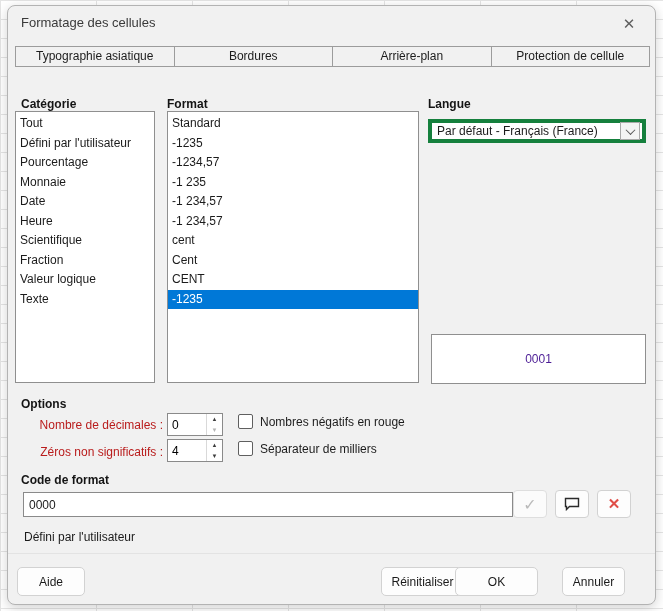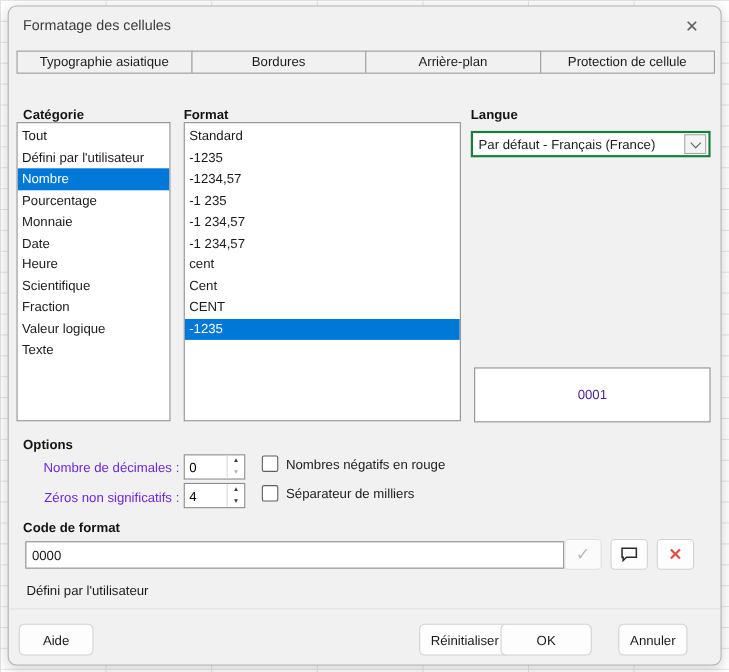--- a/index.html
+++ b/index.html
@@ -53,41 +53,41 @@
   .cat-list  { left:7px;   top:105px; width:140px; height:272px; }
   .fmt-list  { left:159px; top:105px; width:252px; height:272px; }
   .listbox .item {
     height:19.5px; line-height:19.5px; padding-left:4px;
     font-size:12px; color:#1b1b1b; white-space:nowrap;
   }
   .listbox .item.selected { background:#0078d7; color:#ffffff; }
   
   .combo {
     left:420px; top:113px; width:218px; height:24px;
-    background:#ffffff; border:2px solid #15803d;
+    background:#ffffff; border:4px solid #15803d;
     display:flex; align-items:center;
   }
   .combo .combo-text { flex:1; padding-left:5px; font-size:12px; white-space:nowrap; overflow:hidden; }
   .combo .combo-btn {
     width:20px; height:18px; margin:2px; border:1px solid #a9a9a9;
     background:#f4f4f4; display:flex; align-items:center; justify-content:center;
   }
   .chevron {
     width:7px; height:7px; border-right:1.5px solid #5a5a5a; border-bottom:1.5px solid #5a5a5a;
     transform:rotate(45deg) translate(-1px,-1px);
   }
   
   .preview {
     left:423px; top:328px; width:215px; height:50px;
     background:#ffffff; border:1px solid #8f8f8f;
     display:flex; align-items:center; justify-content:center;
     font-size:12px; color:#4c1d95;
   }
   
-  .opt-label-col { text-align:right; font-size:12px; color:#6d28d9; }
+  .opt-label-col { text-align:right; font-size:12px; color:#b91c1c; }
   .spinner {
     background:#ffffff; border:1px solid #8a8a8a; width:56px; height:23px;
     display:flex;
   }
   .spinner .spin-val { flex:1; border:none; outline:none; width:30px; padding-left:4px; font-size:12px; font-family:"Liberation Sans",sans-serif; background:transparent; }
   .spin-btns { width:16px; display:flex; flex-direction:column; border-left:1px solid #d9d9d9; }
   .spin-btns .sb { flex:1; display:flex; align-items:center; justify-content:center; font-size:6px; color:#3d3d3d; }
   .spin-btns .sb.dim { color:#b5b5b5; }
   .checkbox {
     width:15px; height:15px; background:#ffffff; border:1px solid #5f5f5f; border-radius:2px;
@@ -132,21 +132,20 @@
     <div class="tab">Typographie asiatique</div>
     <div class="tab">Bordures</div>
     <div class="tab">Arrière-plan</div>
     <div class="tab">Protection de cellule</div>
   </div>
 
   <div class="grouplabel" style="left:13px; top:91px;">Catégorie</div>
   <div class="listbox cat-list">
     <div class="item">Tout</div>
     <div class="item">Défini par l'utilisateur</div>
-    <div class="item selected">Nombre</div>
     <div class="item">Pourcentage</div>
     <div class="item">Monnaie</div>
     <div class="item">Date</div>
     <div class="item">Heure</div>
     <div class="item">Scientifique</div>
     <div class="item">Fraction</div>
     <div class="item">Valeur logique</div>
     <div class="item">Texte</div>
   </div>
 

